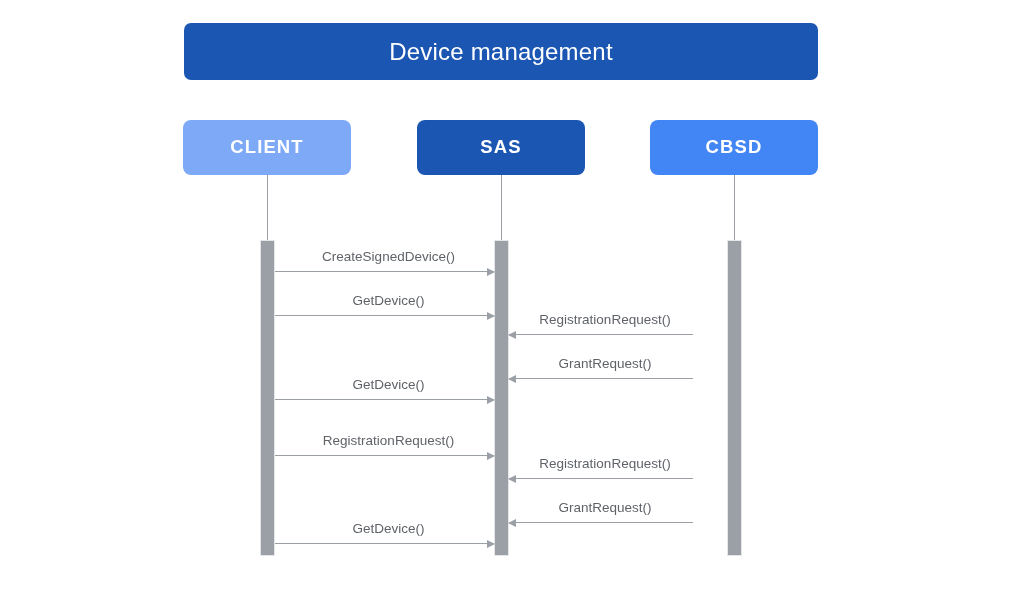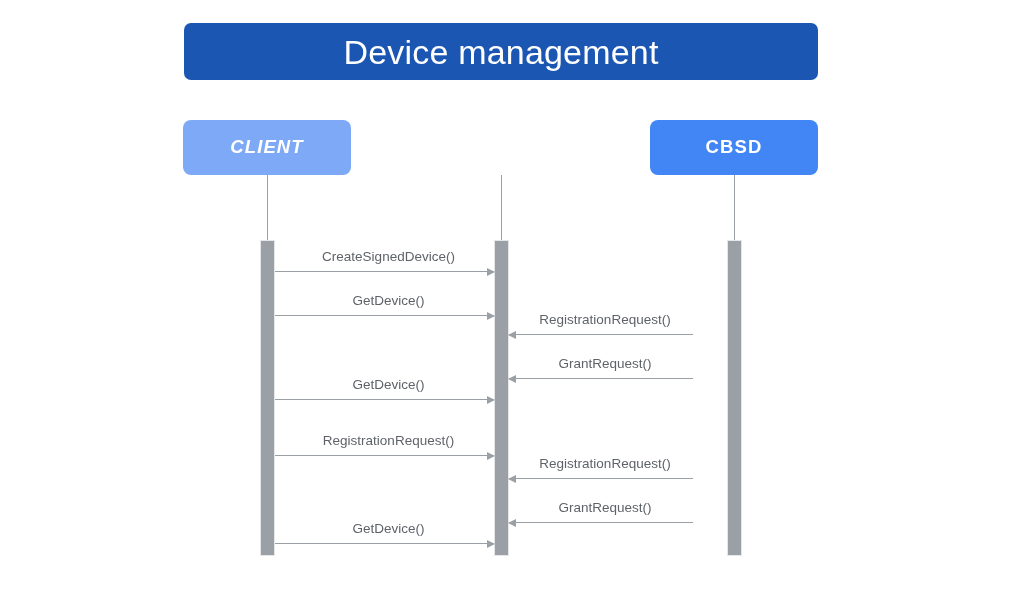--- a/index.html
+++ b/index.html
@@ -28,21 +28,21 @@
     height: 57px;
     border-radius: 7px;
     background: #1b56b3;
     display: flex;
     align-items: center;
     justify-content: center;
     box-sizing: border-box;
   }
   .title-bar .title-text {
     color: #ffffff;
-    font-size: 34px;
+    font-size: 24px;
     font-weight: 400;
     letter-spacing: 0.2px;
     line-height: 1;
   }
 
   
   .participant {
     position: absolute;
     top: 120px;
     width: 168px;
@@ -53,21 +53,21 @@
     justify-content: center;
     box-sizing: border-box;
   }
   .participant .p-label {
     color: #ffffff;
     font-size: 18.5px;
     font-weight: 700;
     letter-spacing: 1.1px;
     line-height: 1;
   }
-  .p-client { left: 183px; background: #7ea9f7; font-style: italic; }
+  .p-client { left: 183px; background: #7ea9f7; }
   .p-sas    { left: 417px; background: #1b56b3; }
   .p-cbsd   { left: 650px; background: #4285f4; }
 
   
   .lifeline {
     position: absolute;
     top: 175px;
     width: 1px;
     height: 65px;
     background: #9aa0a6;
@@ -142,20 +142,23 @@
 
 <div id="diagram">
 
   <div class="title-bar">
     <span class="title-text">Device management</span>
   </div>
 
   <div class="participant p-client">
     <span class="p-label">CLIENT</span>
   </div>
+  <div class="participant p-sas">
+    <span class="p-label">SAS</span>
+  </div>
   <div class="participant p-cbsd">
     <span class="p-label">CBSD</span>
   </div>
 
   <div class="lifeline ll-client"></div>
   <div class="lifeline ll-sas"></div>
   <div class="lifeline ll-cbsd"></div>
 
   <div class="activation act-client"></div>
   <div class="activation act-sas"></div>

